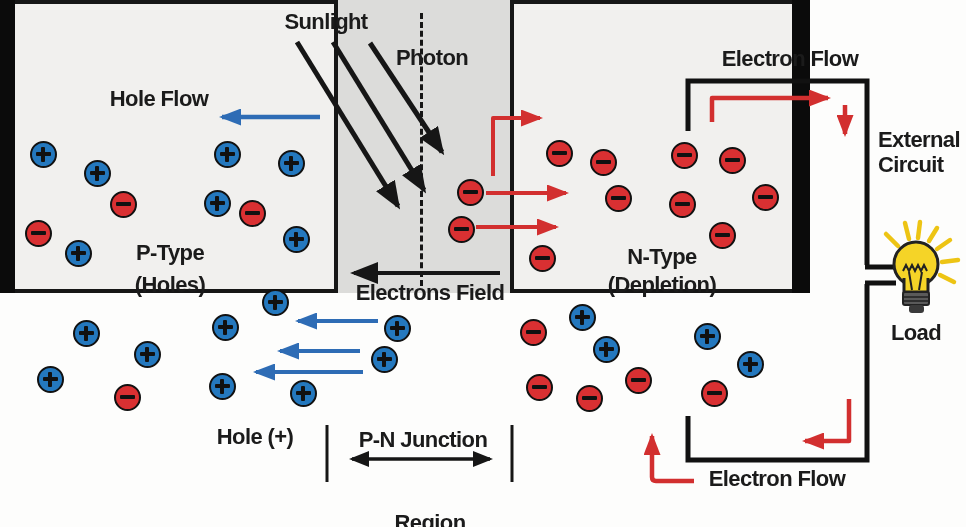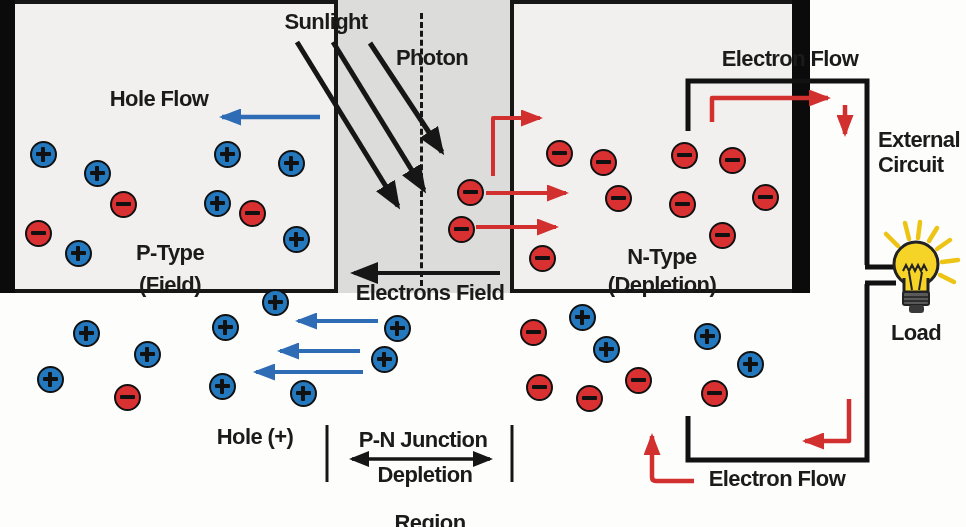--- a/index.html
+++ b/index.html
@@ -184,22 +184,21 @@
   </svg>
 
   <div class="lbl" style="left:326px;top:11px">Sunlight</div>
   <div class="lbl" style="left:432px;top:47px">Photon</div>
   <div class="lbl" style="left:159px;top:88px">Hole Flow</div>
   <div class="lbl" style="left:790px;top:48px">Electron Flow</div>
   <div class="lbl left-align" style="left:878px;top:129px">External</div>
   <div class="lbl left-align" style="left:878px;top:154px">Circuit</div>
   <div class="lbl" style="left:916px;top:322px">Load</div>
   <div class="lbl" style="left:170px;top:242px">P-Type</div>
-  <div class="lbl" style="left:170px;top:274px">(Field)</div>
+  <div class="lbl" style="left:170px;top:274px">(Holes)</div>
   <div class="lbl" style="left:662px;top:246px">N-Type</div>
   <div class="lbl" style="left:662px;top:274px">(Depletion)</div>
   <div class="lbl" style="left:430px;top:282px">Electrons Field</div>
   <div class="lbl" style="left:255px;top:426px">Hole (+)</div>
   <div class="lbl" style="left:423px;top:429px">P-N Junction</div>
-  <div class="lbl" style="left:425px;top:464px">Depletion</div>
   <div class="lbl" style="left:430px;top:512px">Region</div>
   <div class="lbl" style="left:777px;top:468px">Electron  Flow</div>
 </div>
 
 </body></html>

